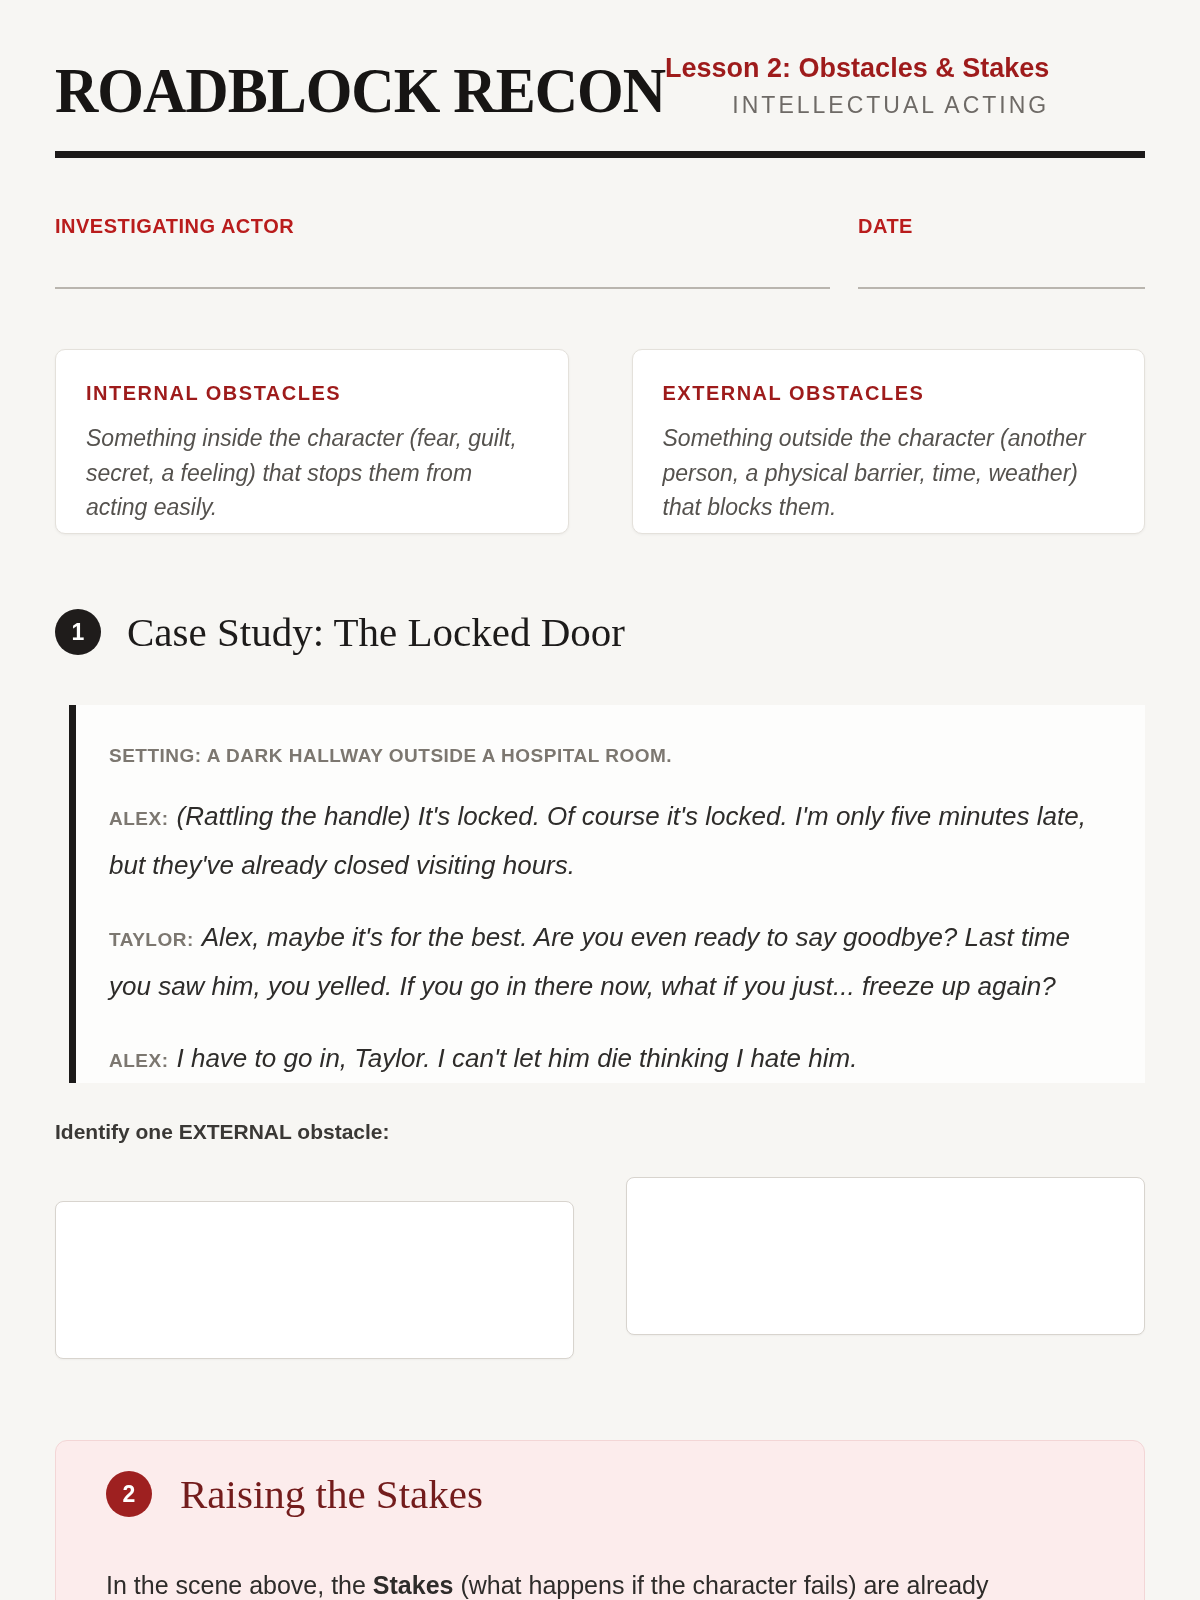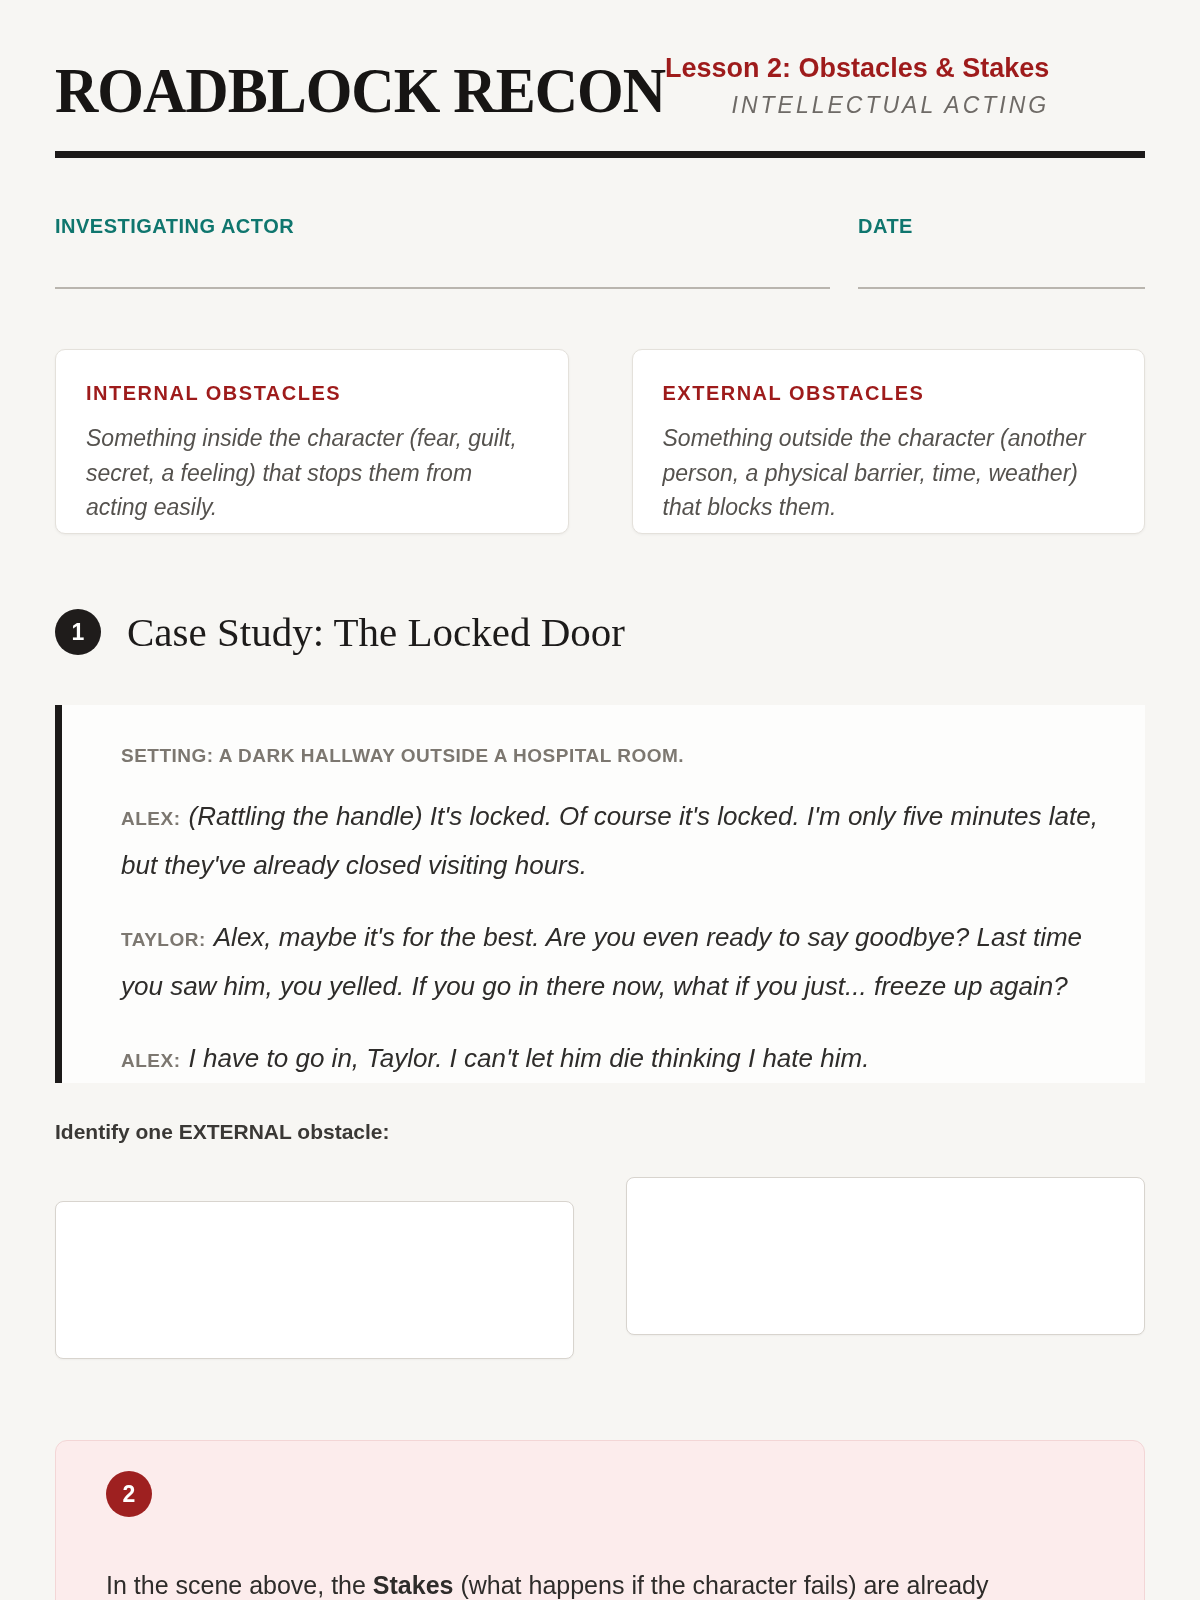--- a/index.html
+++ b/index.html
@@ -30,35 +30,34 @@
   .header-right { text-align: right; padding-bottom: 2px; }
   .lesson-title {
     font-size: 27px;
     font-weight: 700;
     color: #9e1b1b;
     line-height: 1.2;
   }
   .course-title {
     margin-top: 8px;
     font-size: 23px;
-    font-style: italic;
     color: #6e6a66;
     letter-spacing: 3px;
   }
   .rule { margin-top: 30px; height: 7px; background: #1c1a19; }
 
   
   .fields { margin-top: 57px; display: flex; gap: 28px; }
   .field { display: flex; flex-direction: column; }
   .field-actor { width: 775px; }
   .field-date { flex: 1; }
   .field-label {
     font-size: 20px;
     font-weight: 700;
-    color: #0f766e;
+    color: #b91c1c;
     letter-spacing: 0.5px;
   }
   .field-line {
     margin-top: 49px;
     border-bottom: 2px solid #b9b5ae;
     height: 2px;
   }
 
   
   .defs {
@@ -108,23 +107,24 @@
     font-size: 41px;
     color: #1d1b1a;
     line-height: 1;
   }
 
   
   .script {
     margin-top: 50px;
     background: #fdfdfc;
     border-left: 7px solid #1c1a19;
-    padding: 40px 45px 0 59px;
+    padding: 40px 45px 0 33px;
     height: 378px;
     overflow: hidden;
+    margin-left: 14px;
   }
   .setting {
     font-size: 19px;
     font-weight: 700;
     color: #7c7770;
     letter-spacing: 0.5px;
   }
   .line { margin-top: 26px; font-size: 26px; line-height: 46px; }
   .speaker {
     font-size: 19px;
@@ -233,19 +233,20 @@
       <div class="answer-box"></div>
     </div>
     <div>
       <div class="answer-box"></div>
     </div>
   </div>
 
   <div class="stakes">
     <div class="section-head">
       <div class="num-circle num-red">2</div>
+      <div class="sec-title">Raising the Stakes</div>
     </div>
     <p class="stakes-para">
       <span>In the scene above, the </span><b>Stakes</b><span> (what happens if the character fails) are already</span>
     </p>
   </div>
 
 </div>
 
 </body></html>

